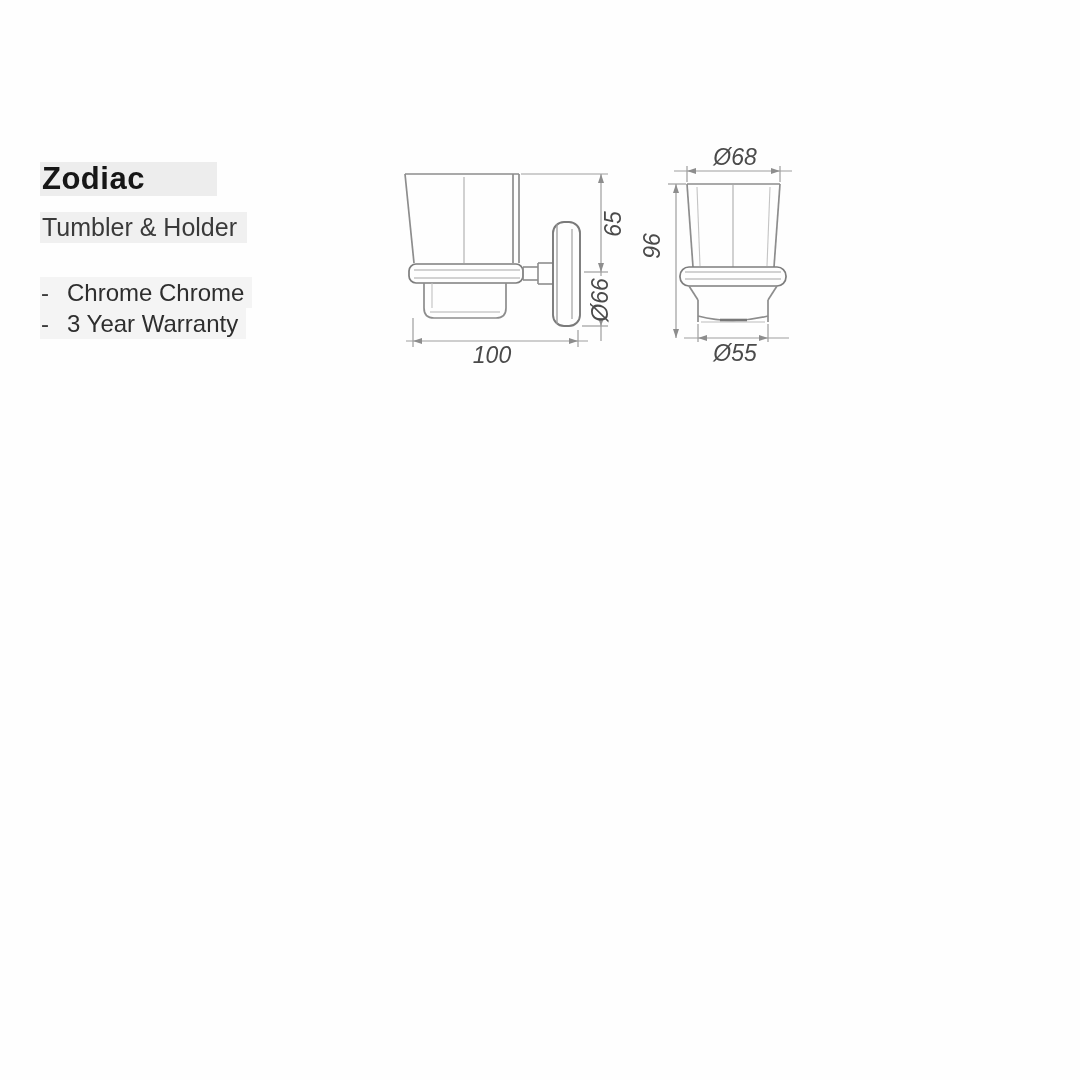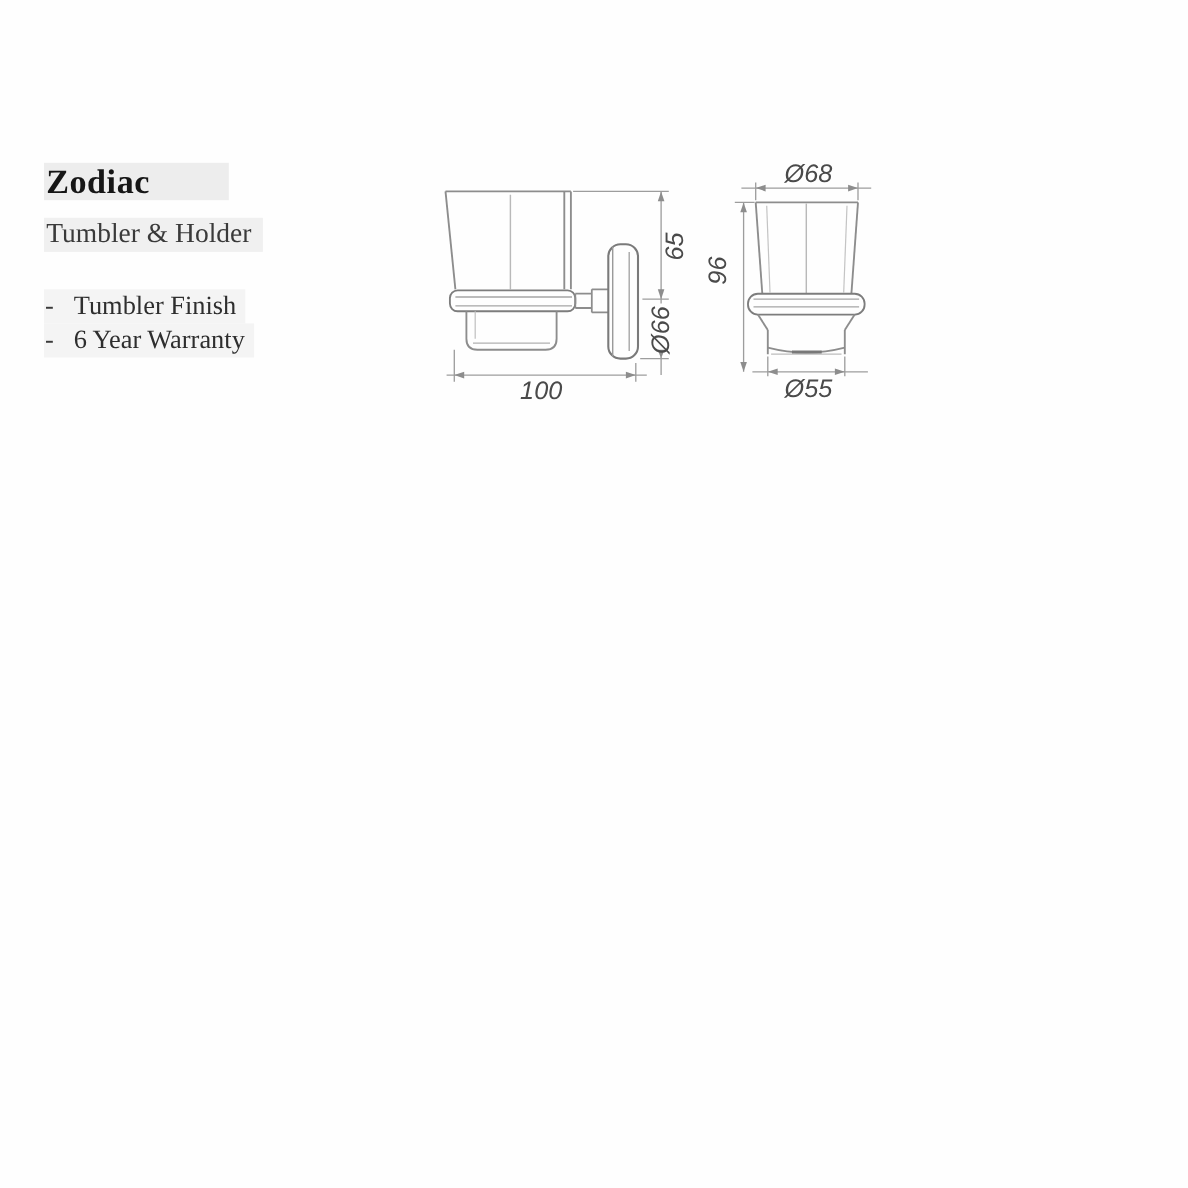--- a/index.html
+++ b/index.html
@@ -9,23 +9,22 @@
     width: 1080px;
     height: 1080px;
     background: #fefefe;
     overflow: hidden;
     font-family: "Liberation Sans", sans-serif;
   }
   
   .info {
     position: absolute;
     left: 40px;
-    top: 148px;
+    top: 162px;
     width: 300px;
-    font-family: Liberation Serif, serif;
   }
   .product-name {
     display: inline-block;
     font-size: 31px;
     font-weight: bold;
     letter-spacing: 0.5px;
     color: #161616;
     background: #ededed;
     padding: 1px 72px 1px 2px;
     line-height: 32px;
@@ -76,25 +75,25 @@
   <div class="info">
     <div>
       <span class="product-name">Zodiac</span>
     </div>
     <div>
       <span class="product-subtitle">Tumbler &amp; Holder</span>
     </div>
     <ul class="feature-list">
       <li class="feature-item">
         <span class="dash">-</span>
-        <span>Tumbler Finish</span>
+        <span>Chrome Chrome</span>
       </li>
       <li class="feature-item">
         <span class="dash">-</span>
-        <span>6 Year Warranty</span>
+        <span>3 Year Warranty</span>
       </li>
     </ul>
   </div>
 
   <div class="drawing" style="left:396px; top:156px;">
     <svg width="240" height="222" viewBox="396 156 240 222" xmlns="http://www.w3.org/2000/svg">
 
       <g fill="none" stroke="#8d8d8d" stroke-width="1.7">
         <path d="M405 174 H519"></path>
         <path d="M405 174 L414 263"></path>

